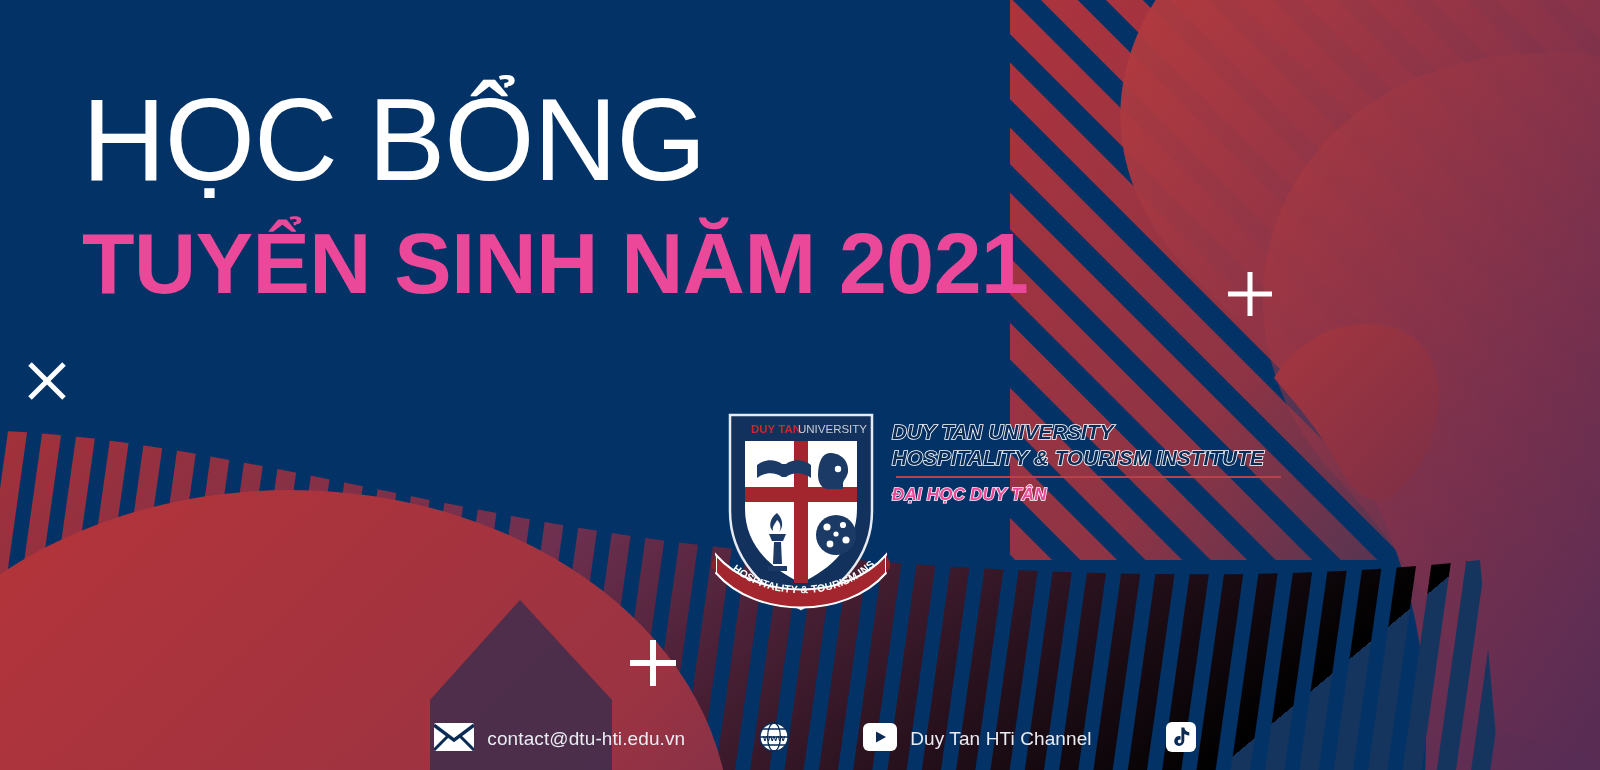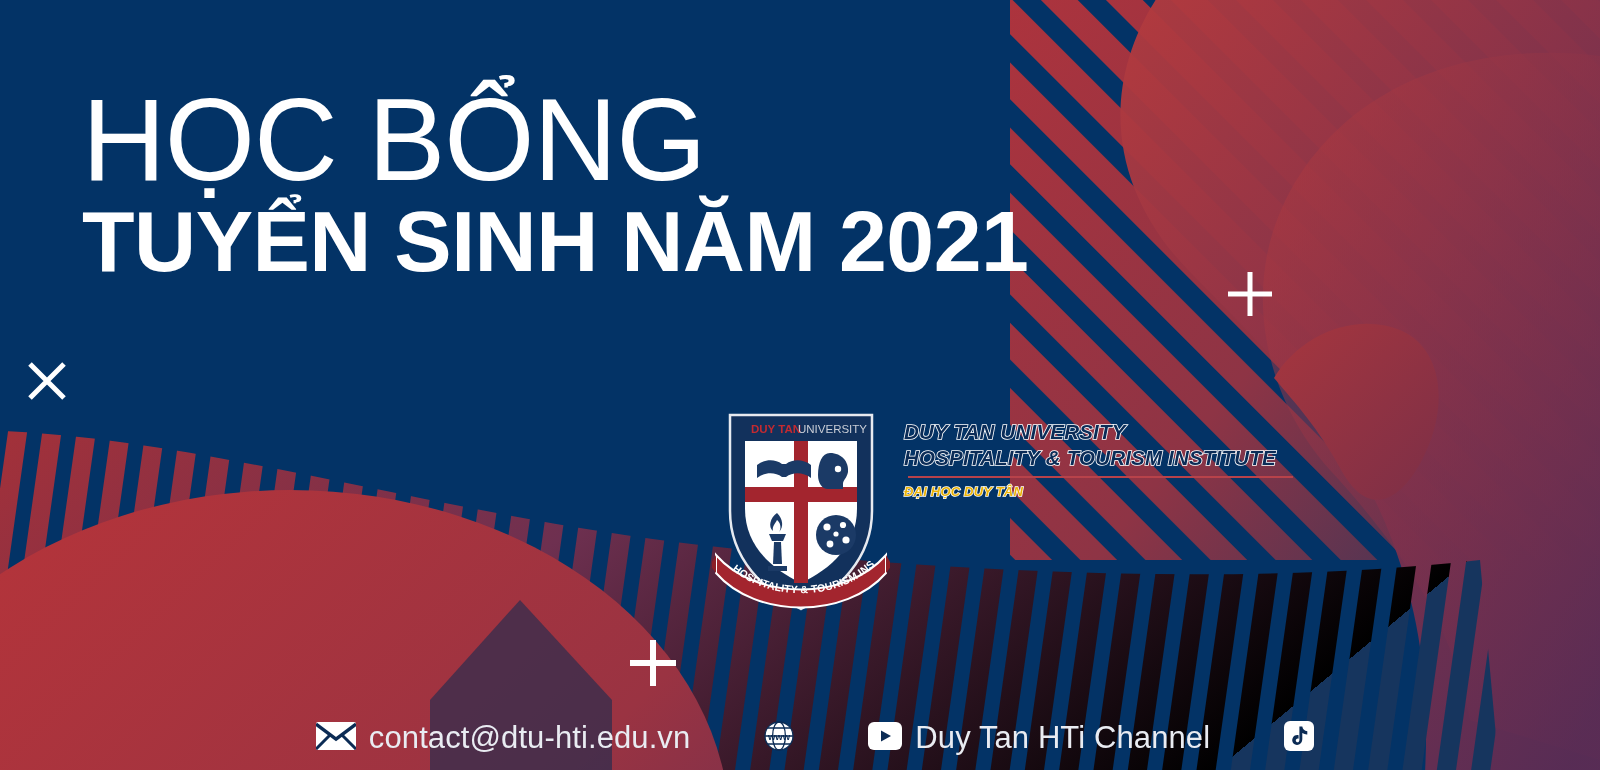--- a/index.html
+++ b/index.html
@@ -32,25 +32,26 @@
     display:block;
     color:#ffffff;
     font-weight:400;
     font-size:116px;
     line-height:1.0;
     letter-spacing:-1px;
     white-space:nowrap;
   }
   .headline .l2{
     display:block;
-    color:#ffffff;
+    color:#ec4899;
     font-weight:700;
     font-size:86px;
     line-height:1.0;
     letter-spacing:-0.5px;
+    margin-top:22px;
     white-space:nowrap;
   }
 
   
   .mark{ position:absolute; z-index:6; }
   .mark svg{ display:block; }
   .mark-x{ left:24px; top:358px; }
   .mark-plus-right{ left:1224px; top:268px; }
   .mark-plus-bottom{ left:626px; top:636px; }
 
@@ -60,21 +61,21 @@
     left:712px;
     top:405px;
     z-index:7;
     display:flex;
     align-items:flex-start;
   }
   .crest{ width:178px; height:228px; flex:0 0 auto; }
   .crest svg{ display:block; width:178px; height:228px; }
 
   .logo-text{
-    margin-left:14px;
+    margin-left:2px;
     padding-top:14px;
   }
   .logo-text .en{
     font-weight:700;
     font-style:italic;
     font-size:20.5px;
     line-height:1.26;
     letter-spacing:0.2px;
     color:#0b2c57;
     -webkit-text-stroke:1.6px #ffffff;
@@ -83,24 +84,24 @@
   }
   .logo-rule{
     height:2px;
     background:#b8424a;
     margin:5px 0 6px 4px;
     width:385px;
   }
   .logo-text .vi{
     font-weight:700;
     font-style:italic;
-    font-size:13px;
+    font-size:17px;
     line-height:1.3;
     letter-spacing:0.2px;
-    color:#eab308;
+    color:#ec4899;
     -webkit-text-stroke:1.5px #ffffff;
     paint-order:stroke fill;
     white-space:nowrap;
   }
 
   
   .contacts{
     position:absolute;
     left:0; right:0;
     bottom:14px;
@@ -112,21 +113,21 @@
     padding-left:30px;
   }
   .contact{
     display:flex;
     align-items:center;
     gap:13px;
   }
   .contact .ico{ display:block; flex:0 0 auto; }
   .contact .txt{
     color:#e9ecf2;
-    font-size:31px;
+    font-size:19px;
     font-weight:400;
     letter-spacing:0.1px;
     white-space:nowrap;
   }
 </style>
 </head>
 <body>
 
 <div class="banner">
 

